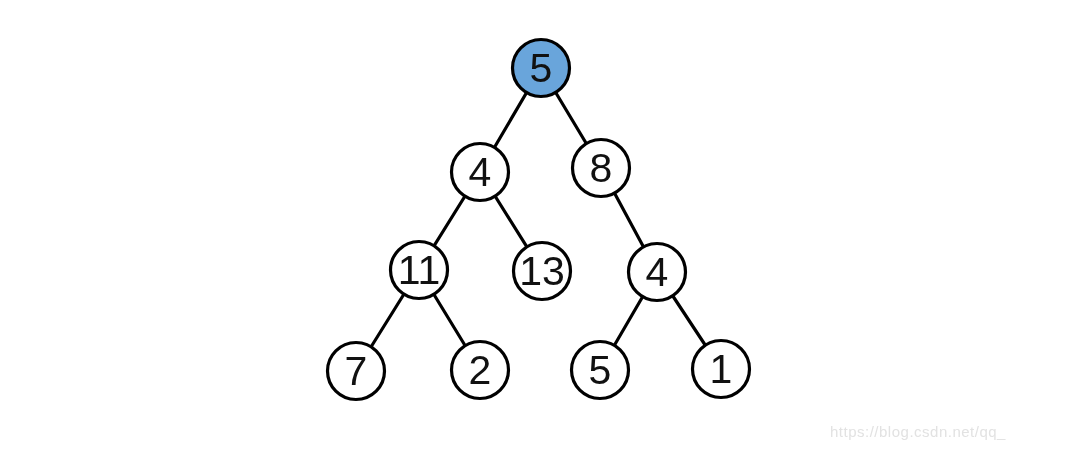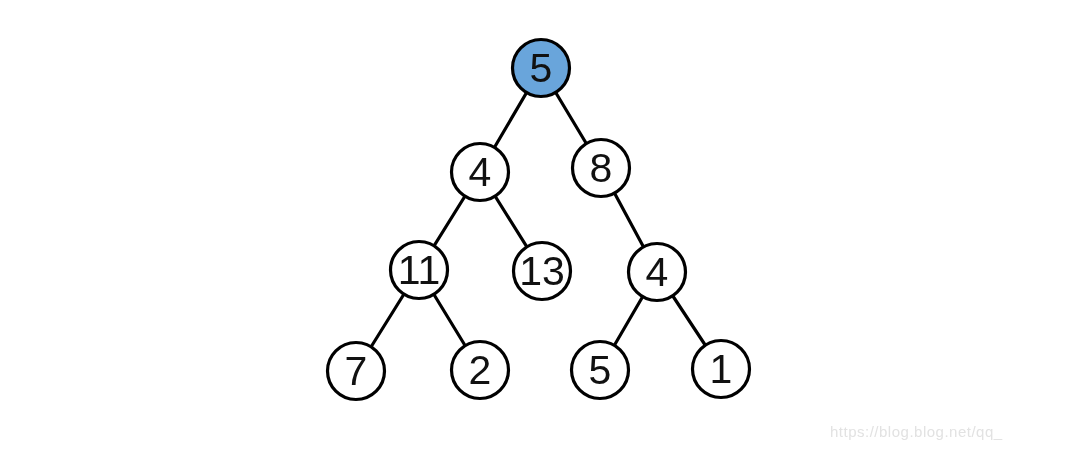--- a/index.html
+++ b/index.html
@@ -107,16 +107,16 @@
       <g>
         <circle cx="600" cy="370" r="28.5" fill="#ffffff" class="tree-node-circle"></circle>
         <text x="600" y="384" class="tree-node-label">5</text>
       </g>
       <g>
         <circle cx="721" cy="369" r="28.5" fill="#ffffff" class="tree-node-circle"></circle>
         <text x="721" y="383" class="tree-node-label">1</text>
       </g>
     </svg>
 
-  <div class="watermark-url">https://blog.blog.net/qq_</div>
+  <div class="watermark-url">https://blog.csdn.net/qq_</div>
 
   <div class="watermark-community">@稀土掘金技术社区</div>
 </div>
 
 </body></html>

